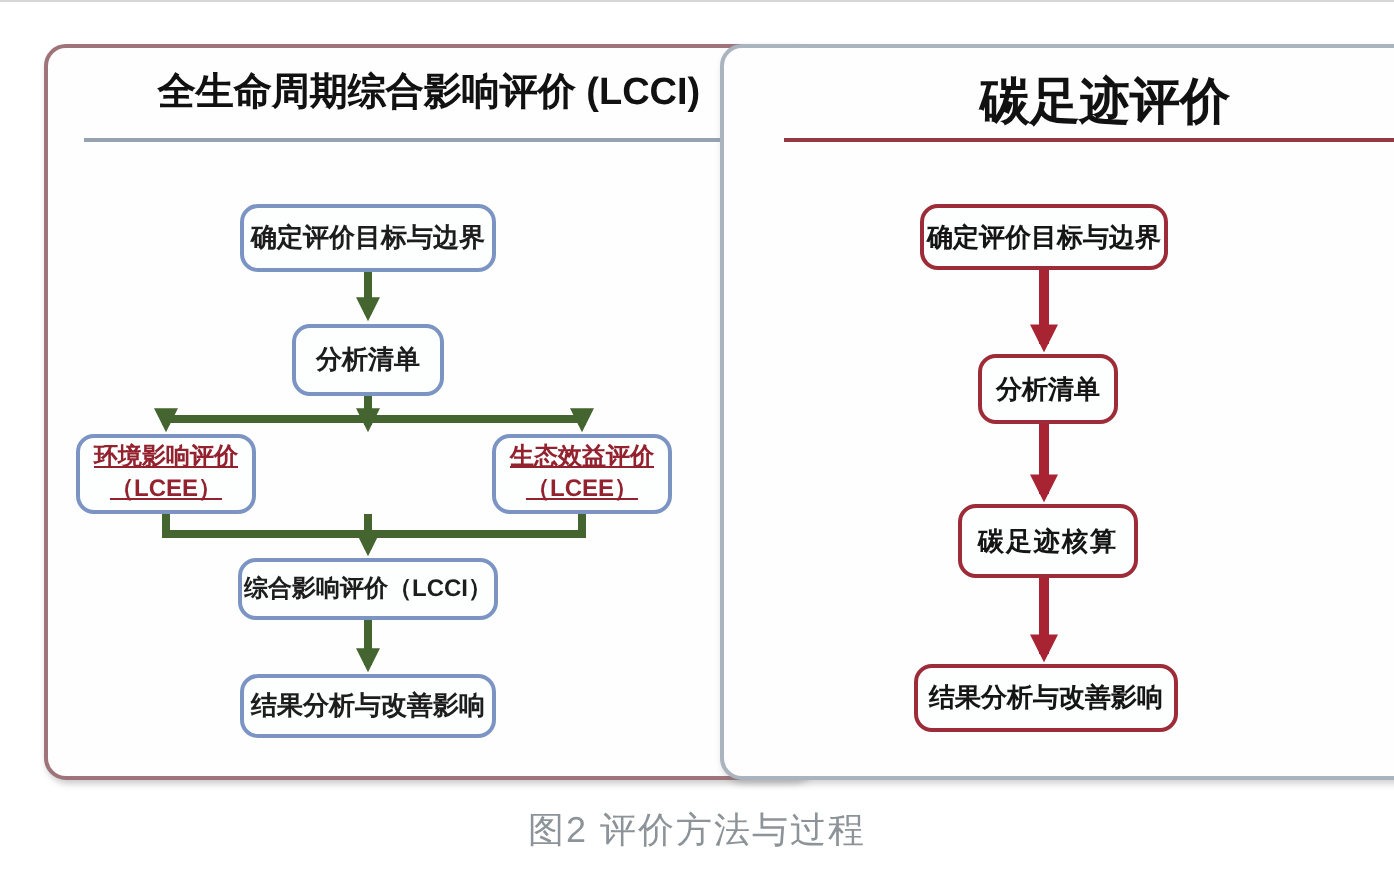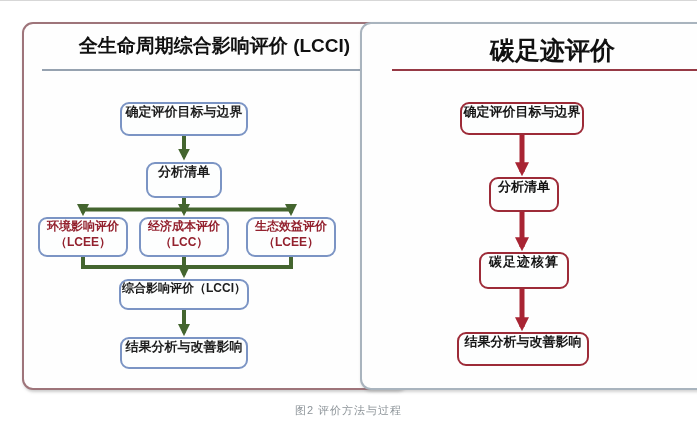--- a/index.html
+++ b/index.html
@@ -17,32 +17,32 @@
   .panel.left .panel-title{top:9px;font-size:19px;}
   .panel.right .panel-title{top:10px;font-size:25px;}
 
   .title-divider{position:absolute;height:2px;}
   .panel.left .title-divider{left:18px;right:14px;top:45px;background:#96a2b0;}
   .panel.right .title-divider{left:30px;right:30px;top:45px;background:#963945;}
 
   .connectors{position:absolute;left:0;top:0;width:320px;height:368px;pointer-events:none;}
 
   .node{position:absolute;box-sizing:border-box;background:#fdfefe;
-        display:flex;flex-direction:column;align-items:center;justify-content:flex-start;
+        display:flex;flex-direction:column;align-items:center;justify-content:center;
         text-align:center;line-height:1.2;}
   .node.blue{border:2px solid #7b94c4;border-radius:9px;color:#1d1d1d;
              font-size:13px;font-weight:bold;}
-  .node.blue.red-text{color:#93212e;font-size:12px;font-weight:bold;line-height:1.3;}
+  .node.blue.red-text{color:#93212e;font-size:12px;font-weight:bold;line-height:1.3;text-decoration:underline;}
   .node.blue.small-text{font-size:12px;}
   .node.crimson{border:2.5px solid #9d2b38;border-radius:9px;color:#151515;
                 font-size:13px;font-weight:bold;}
   .node.crimson.big{font-size:13px;font-weight:bold;letter-spacing:1px;}
 
   .caption{position:absolute;left:0;right:0;top:403px;margin:0;text-align:center;
-           color:#8d9499;font-size:11px;font-weight:500;letter-spacing:1px;}
+           color:#8d9499;font-size:18px;font-weight:500;letter-spacing:1px;}
 </style>
 </head>
 <body>
 
 <div class="stage">
   <div class="topline"></div>
 
   <section class="panel left">
     <h2 class="panel-title">全生命周期综合影响评价 (LCCI)</h2>
     <div class="title-divider"></div>
@@ -75,24 +75,20 @@
 
     <div class="node blue" style="left:122px;top:138px;width:76px;height:36px;">
       <span>分析清单</span>
     </div>
 
     <div class="node blue red-text" style="left:14px;top:193px;width:90px;height:40px;">
       <span>环境影响评价</span>
       <span>（LCEE）</span>
     </div>
 
-    <div class="node blue red-text" style="left:115px;top:193px;width:90px;height:40px;">
-      <span>经济成本评价</span>
-      <span>（LCC）</span>
-    </div>
 
     <div class="node blue small-text" style="left:95px;top:255px;width:130px;height:31px;">
       <span>综合影响评价（LCCI）</span>
     </div>
 
     <div class="node blue red-text" style="left:222px;top:193px;width:90px;height:40px;">
       <span>生态效益评价</span>
       <span>（LCEE）</span>
     </div>
 

